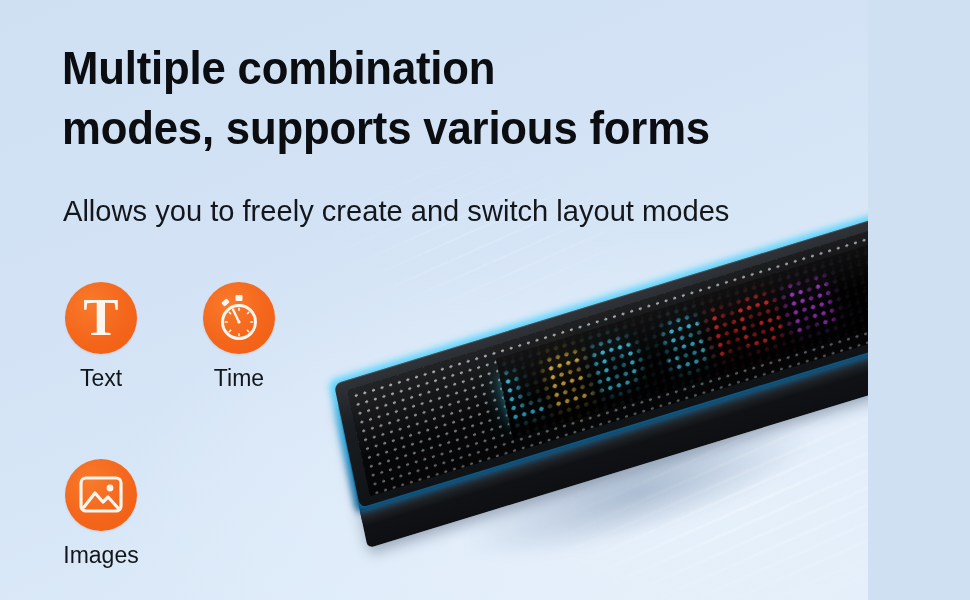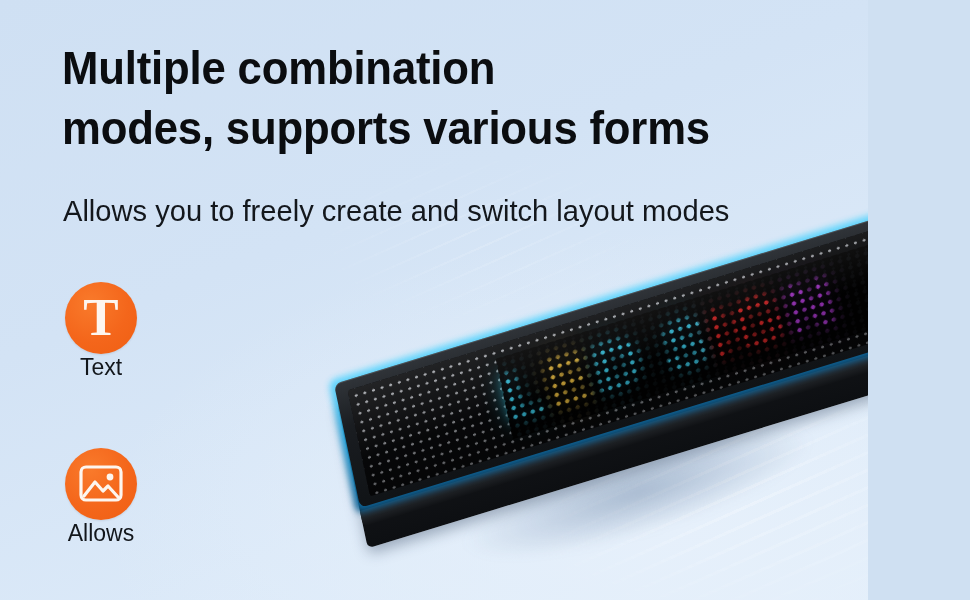--- a/index.html
+++ b/index.html
@@ -53,21 +53,21 @@
   .frow{display:flex;gap:56px;}
   .frow+.frow{margin-top:68px;}
   .feature{width:82px;display:flex;flex-direction:column;align-items:center;}
   .fcircle{
     width:72px;height:72px;border-radius:50%;
     background:radial-gradient(circle at 36% 30%, #f97a2b 0%, #f4661b 55%, #ef5f13 100%);
     display:flex;align-items:center;justify-content:center;
     box-shadow:0 1px 2px rgba(40,60,90,.12);
   }
   .fcircle svg{display:block;}
-  .flabel{margin-top:0;font-size:23px;color:#12161b;line-height:26px;white-space:nowrap;}
+  .flabel{margin-top:11px;font-size:23px;color:#12161b;line-height:26px;white-space:nowrap;}
   .tglyph{
     font-family:"Liberation Serif",serif;font-weight:700;font-size:53px;
     color:#fdf6ef;line-height:53px;margin-top:-2px;
   }
 
   
   #signwrap{position:absolute;left:318px;top:262px;width:652px;height:300px;}
   .shadow{
     position:absolute;left:60px;top:170px;width:520px;height:120px;
     background:radial-gradient(50% 50% at 50% 50%, rgba(70,100,140,.38) 0%, rgba(70,100,140,0) 70%);
@@ -155,34 +155,56 @@
 
     <div class="frow">
 
       <div class="feature">
         <div class="fcircle" style="background: radial-gradient(circle at 36% 30%, rgb(249, 122, 43) 0%, rgb(244, 102, 27) 55%, rgb(239, 95, 19) 100%);">
           <span class="tglyph">T</span>
         </div>
         <div class="flabel">Text</div>
       </div>
 
+      <div class="feature">
+        <div class="fcircle" style="background: radial-gradient(circle at 36% 30%, rgb(249, 122, 43) 0%, rgb(244, 102, 27) 55%, rgb(239, 95, 19) 100%);">
+          <svg width="48" height="50" viewBox="0 0 48 50" fill="none" stroke="#fdf6ef" stroke-width="3">
+            <rect x="20.5" y="2" width="7" height="6" rx="1" fill="#fdf6ef" stroke="none"></rect>
+            <rect x="7" y="7" width="7" height="5" rx="1" fill="#fdf6ef" stroke="none" transform="rotate(-42 10.5 9.5)"></rect>
+            <circle cx="24" cy="29" r="16.5"></circle>
+            <path d="M24 29 L18 16.5" stroke-width="2.4" stroke-linecap="round"></path>
+            <circle cx="24" cy="29" r="1.6" fill="#fdf6ef" stroke="none"></circle>
+            <g stroke-width="1.5" stroke-linecap="round">
+              <path d="M24 15.2 v2"></path>
+                <path d="M24 40.8 v2"></path>
+              <path d="M10.2 29 h2"></path>
+                <path d="M35.8 29 h2"></path>
+              <path d="M14.2 19.2 l1.4 1.4"></path>
+                <path d="M32.4 37.4 l1.4 1.4"></path>
+              <path d="M33.8 19.2 l-1.4 1.4"></path>
+                <path d="M15.6 37.4 l-1.4 1.4"></path>
+            </g>
+          </svg>
+        </div>
+        <div class="flabel">Time</div>
+      </div>
 
     </div>
 
     <div class="frow">
 
       <div class="feature">
         <div class="fcircle" style="background: radial-gradient(circle at 36% 30%, rgb(249, 122, 43) 0%, rgb(244, 102, 27) 55%, rgb(239, 95, 19) 100%);">
           <svg width="46" height="42" viewBox="0 0 46 42" fill="none" stroke="#fdf6ef" stroke-width="3.2">
             <rect x="3" y="4" width="40" height="33" rx="5"></rect>
             <circle cx="32" cy="14" r="3.4" fill="#fdf6ef" stroke="none"></circle>
             <path d="M6 33 L17 19 L25 28 L30 23 L40 34" stroke-linejoin="round" stroke-linecap="round"></path>
           </svg>
         </div>
-        <div class="flabel">Allows</div>
+        <div class="flabel">Images</div>
       </div>
 
 
     </div>
   </div>
 
   <div id="signwrap">
     <div class="shadow"></div>
 
     <div class="sign">

